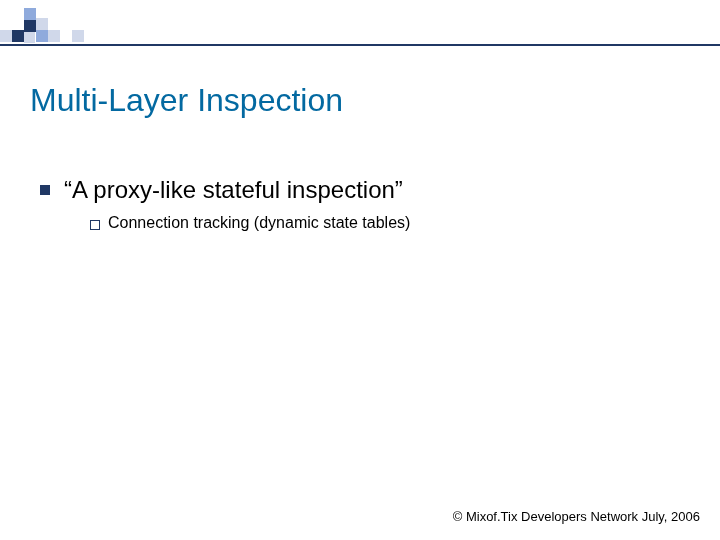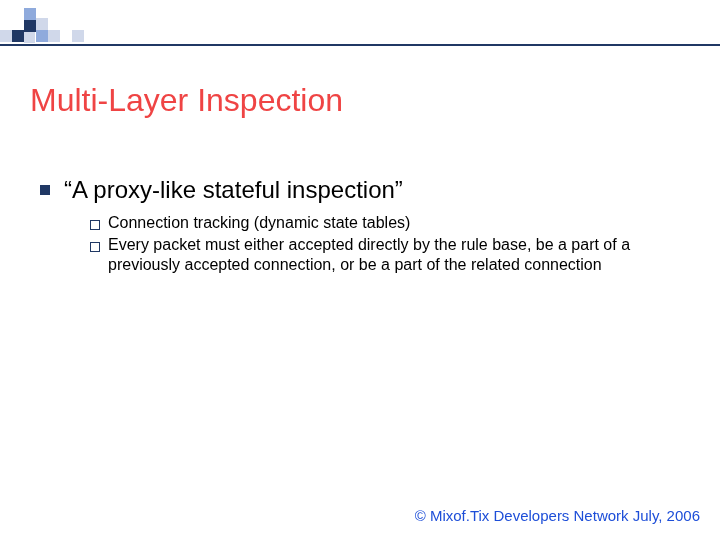--- a/index.html
+++ b/index.html
@@ -10,40 +10,40 @@
     color:#000;
     position:relative;
     overflow:hidden;
   }
   .corner{position:absolute;top:0;left:0;width:120px;height:50px}
   .sq{position:absolute;width:12px;height:12px}
   .hr{position:absolute;left:0;right:0;top:44px;height:2px;background:#203864}
   .title{
     position:absolute;left:30px;top:82px;
     font-size:32px;font-family:Tahoma,Verdana,sans-serif;
-    color:#ef4444;letter-spacing:0;
+    color:#0369a1;letter-spacing:0;
   }
   .content{position:absolute;left:40px;top:176px;right:32px}
   .lvl1{margin-bottom:8px}
   .lvl1-line{display:flex;align-items:flex-start}
   .sqbullet{
     flex:0 0 auto;width:10px;height:10px;background:#203864;
     margin-top:9px;margin-right:14px;
   }
   .lvl1-text{font-size:24px;line-height:1.2;font-family:Arial,sans-serif}
   .lvl2-list{margin:8px 0 0 50px}
   .lvl2{display:flex;align-items:flex-start;margin-bottom:2px}
   .hollow{
     flex:0 0 auto;width:10px;height:10px;border:1.5px solid #203864;
     box-sizing:border-box;margin-top:7px;margin-right:8px;
   }
   .lvl2-text{font-size:16px;line-height:1.25;font-family:Arial,sans-serif}
   .footer{
     position:absolute;right:20px;bottom:16px;
-    font-size:15px;font-family:Tahoma,Verdana,sans-serif;color:#1d4ed8;margin-left:39px;
+    font-size:13px;font-family:Tahoma,Verdana,sans-serif;color:#000000;margin-left:39px;
   }
 </style>
 </head>
 <body>
 
 <div class="corner">
   <div class="sq" style="left:0;top:30px;background:#d0d8ea"></div>
   <div class="sq" style="left:12px;top:30px;background:#203864"></div>
   <div class="sq" style="left:24px;top:8px;background:#8faadc"></div>
   <div class="sq" style="left:24px;top:20px;background:#203864"></div>
@@ -61,21 +61,17 @@
   <div class="lvl1">
     <div class="lvl1-line">
       <span class="sqbullet"></span>
       <span class="lvl1-text">“A proxy-like stateful inspection”</span>
     </div>
     <div class="lvl2-list">
       <div class="lvl2">
         <span class="hollow"></span>
         <span class="lvl2-text">Connection tracking (dynamic state tables)</span>
       </div>
-      <div class="lvl2">
-        <span class="hollow"></span>
-        <span class="lvl2-text">Every packet must either accepted directly by the rule base, be a part of a previously accepted connection, or be a part of the related connection</span>
-      </div>
     </div>
   </div>
 </div>
 
 <div class="footer">© Mixof.Tix Developers Network July, 2006</div>
 
 </body></html>

